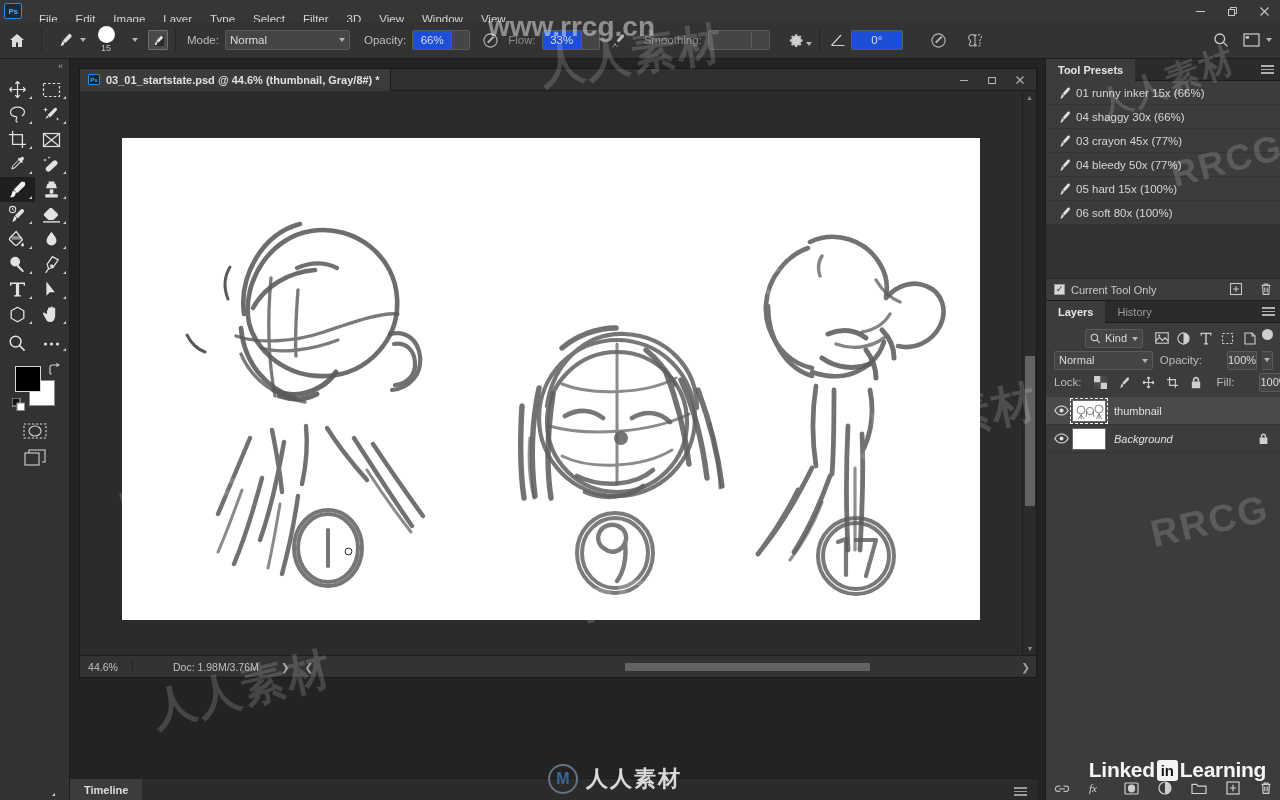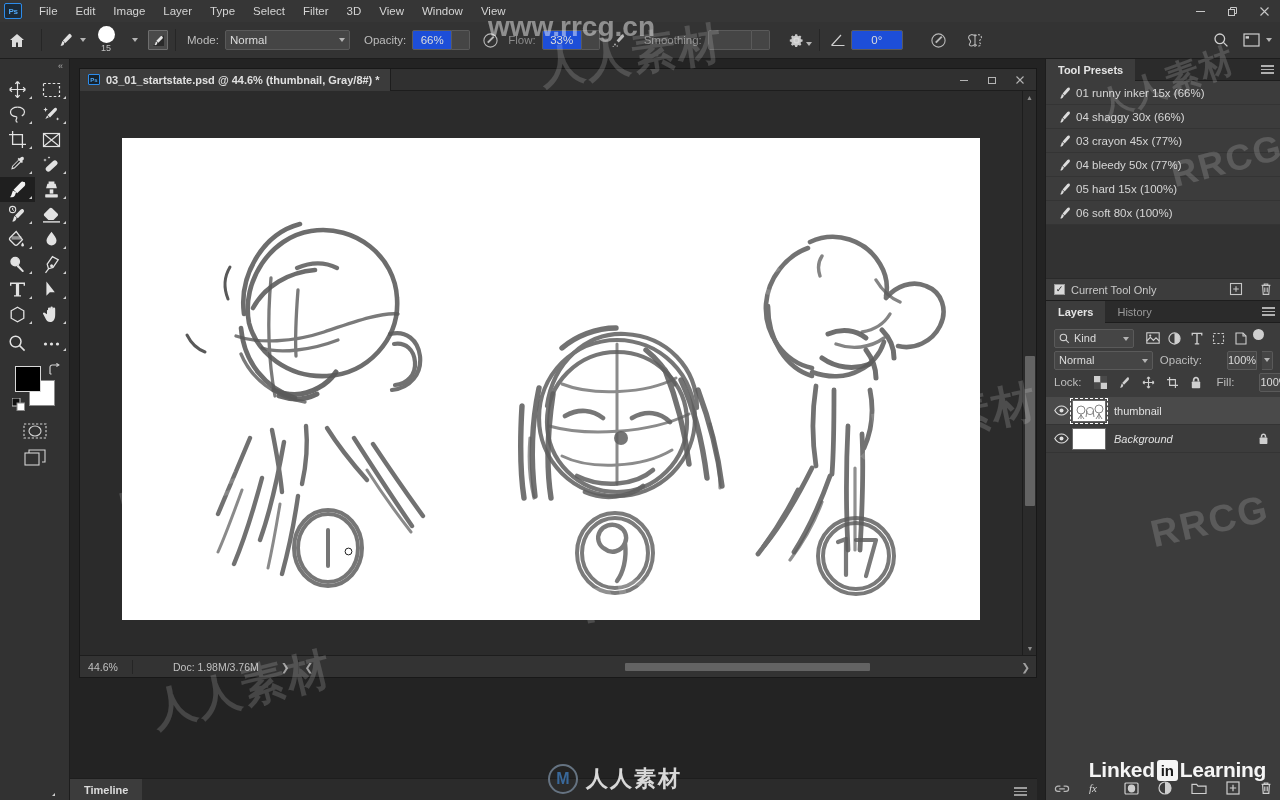--- a/index.html
+++ b/index.html
@@ -14,21 +14,21 @@
   
   .menubar{
     position:absolute; left:0; top:0; width:1280px; height:22px;
     background:#363636; display:flex; align-items:center;
   }
   .ps-logo{
     width:18px;height:16px;margin-left:4px;margin-right:8px;border:1px solid #2d8ceb;
     border-radius:2px;background:#1b2a38;color:#51a7f5;font-size:8px;font-weight:bold;
     display:flex;align-items:center;justify-content:center; letter-spacing:-.5px;
   }
-  .menuitem{ padding:0 9px; height:22px; line-height:22px; color:#d4d4d4; font-size:11.5px; cursor:default; }
+  .menuitem{ padding:8px 9px; height:22px; line-height:22px; color:#d4d4d4; font-size:11.5px; cursor:default; }
   .winbtns{ position:absolute; right:0; top:0; height:22px; display:flex; }
   .winbtn{ width:32px;height:22px;display:flex;align-items:center;justify-content:center;color:#c8c8c8;font-size:11px; }
 
   
   .optionsbar{
     position:absolute;left:0;top:22px;width:1280px;height:37px;background:#333333;
     display:flex;align-items:center;border-bottom:1px solid #1d1d1d;
   }
   .ob-sep{ width:1px;height:22px;background:#262626;margin:0 7px; }
   .home-ico{ width:34px;display:flex;align-items:center;justify-content:center; }
@@ -788,21 +788,21 @@
       <div class="panel-tabbar">
         <div class="ptab active">Layers</div>
         <div class="ptab">History</div>
         <div class="pmenu">
             <i></i>
             <i></i>
             <i></i>
           </div>
       </div>
 
-      <div class="lp-row" style="margin-top:4px;">
+      <div class="lp-row" style="margin-top:4px;margin-left:31px;">
         <div class="filterbox">
           <svg width="11" height="11" viewBox="0 0 11 11" fill="none" stroke="#d0d0d0" stroke-width="1.1" style="margin-right:4px;">
               <circle cx="4.4" cy="4.4" r="3.2"></circle>
               <path d="M6.8 6.8l3 3"></path>
             </svg>
           <span>Kind</span>
           <span class="sc" style="position:absolute;right:4px;top:7px;width:0;height:0;border-left:3.5px solid transparent;border-right:3.5px solid transparent;border-top:4px solid #b4b4b4;"></span>
         </div>
         <div class="filtericons">
           <span class="ficon">

